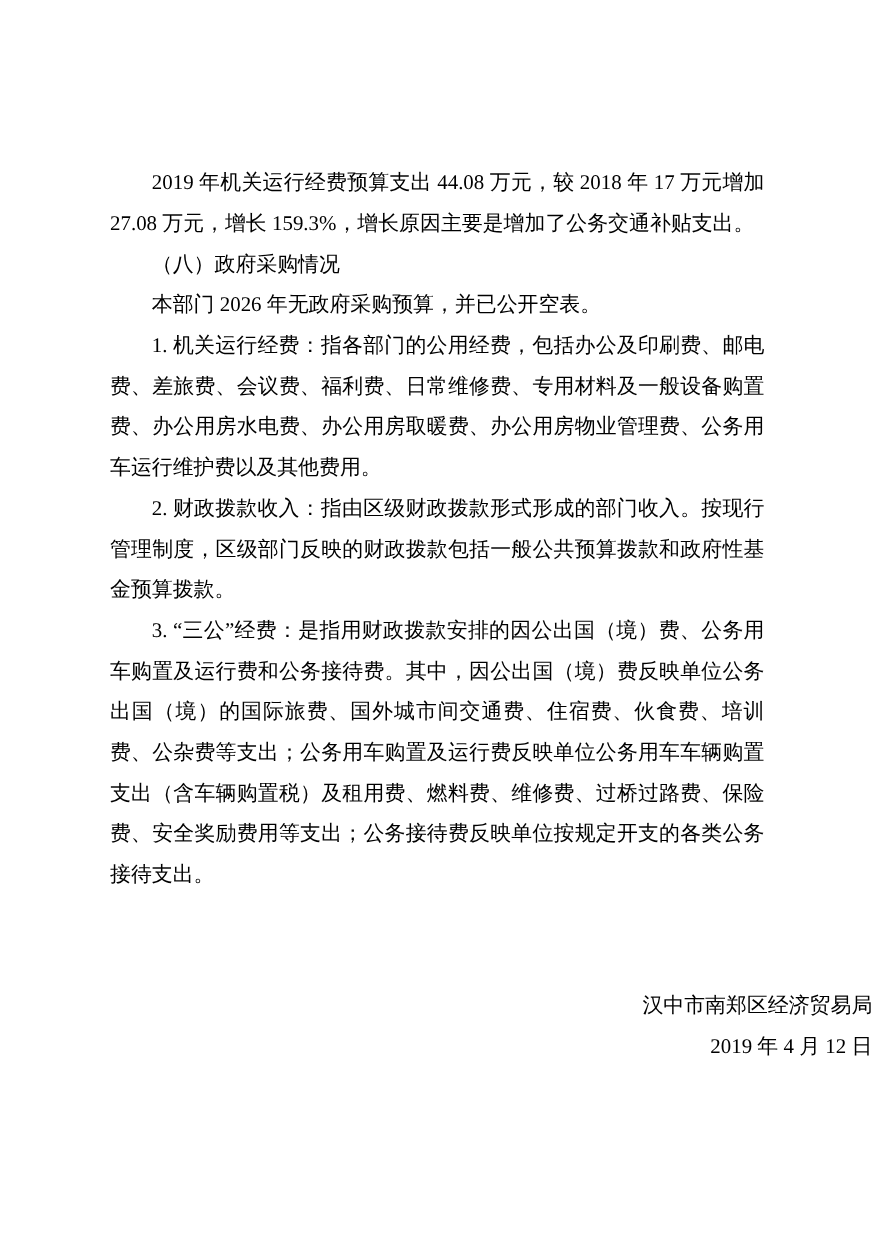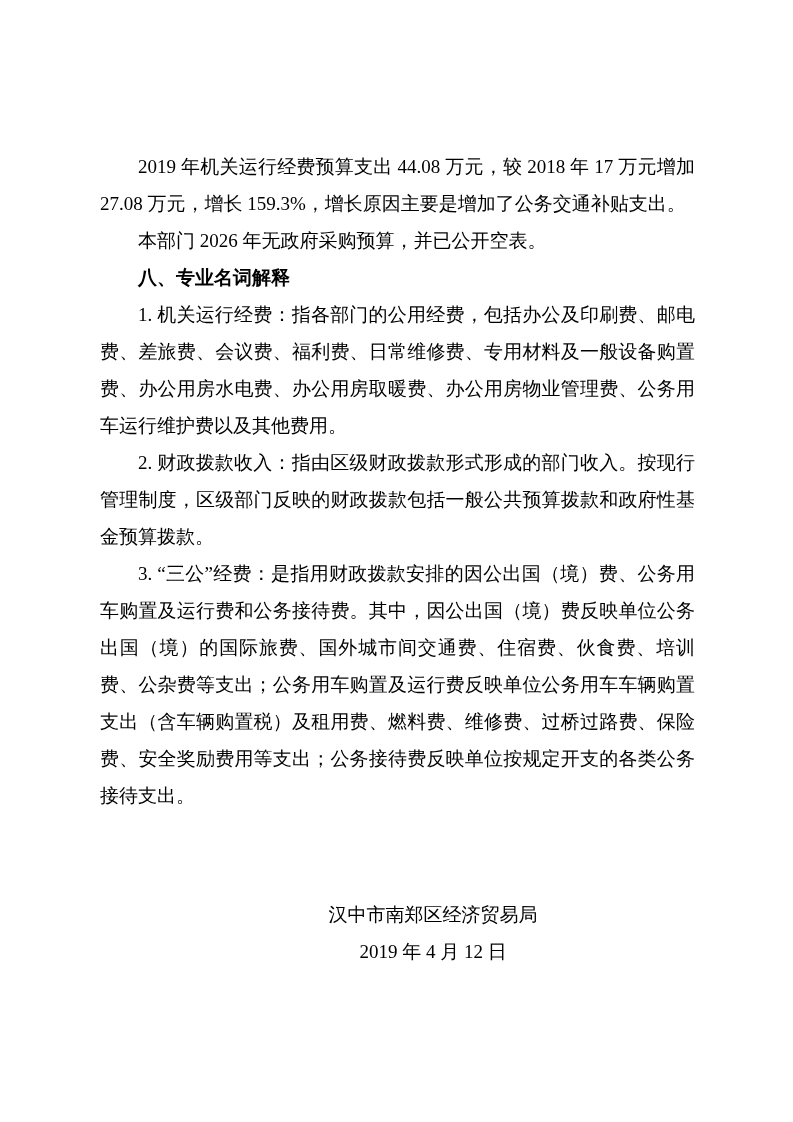--- a/index.html
+++ b/index.html
@@ -31,43 +31,43 @@
     text-indent: 38px;
   }
   .heading {
     font-weight: bold;
   }
   .signature-block {
     position: absolute;
     top: 896px;
     left: 73px;
     width: 720px;
-    text-align: center;
+    text-align: right;
     font-size: 19px;
     line-height: 37px;
   }
   .footer {
     position: absolute;
     top: 1034px;
     left: 0;
     width: 793px;
     text-align: center;
     font-size: 16px;
     line-height: 22px;
   }
 </style>
 </head>
 <body>
 
 <div class="page">
 
   <div class="doc-body">
     <p class="para">2019 年机关运行经费预算支出 44.08 万元，较 2018 年 17 万元增加 27.08 万元，增长 159.3%，增长原因主要是增加了公务交通补贴支出。</p>
+    <p class="para">（八）政府采购情况</p>
     <p class="para">本部门 2026 年无政府采购预算，并已公开空表。</p>
-    <p class="para heading">八、专业名词解释</p>
     <p class="para">1. 机关运行经费：指各部门的公用经费，包括办公及印刷费、邮电费、差旅费、会议费、福利费、日常维修费、专用材料及一般设备购置费、办公用房水电费、办公用房取暖费、办公用房物业管理费、公务用车运行维护费以及其他费用。</p>
     <p class="para">2. 财政拨款收入：指由区级财政拨款形式形成的部门收入。按现行管理制度，区级部门反映的财政拨款包括一般公共预算拨款和政府性基金预算拨款。</p>
     <p class="para">3. “三公”经费：是指用财政拨款安排的因公出国（境）费、公务用车购置及运行费和公务接待费。其中，因公出国（境）费反映单位公务出国（境）的国际旅费、国外城市间交通费、住宿费、伙食费、培训费、公杂费等支出；公务用车购置及运行费反映单位公务用车车辆购置支出（含车辆购置税）及租用费、燃料费、维修费、过桥过路费、保险费、安全奖励费用等支出；公务接待费反映单位按规定开支的各类公务接待支出。</p>
   </div>
 
   <div class="signature-block">
     <div>汉中市南郑区经济贸易局</div>
     <div>2019 年 4 月 12 日</div>
   </div>
 

